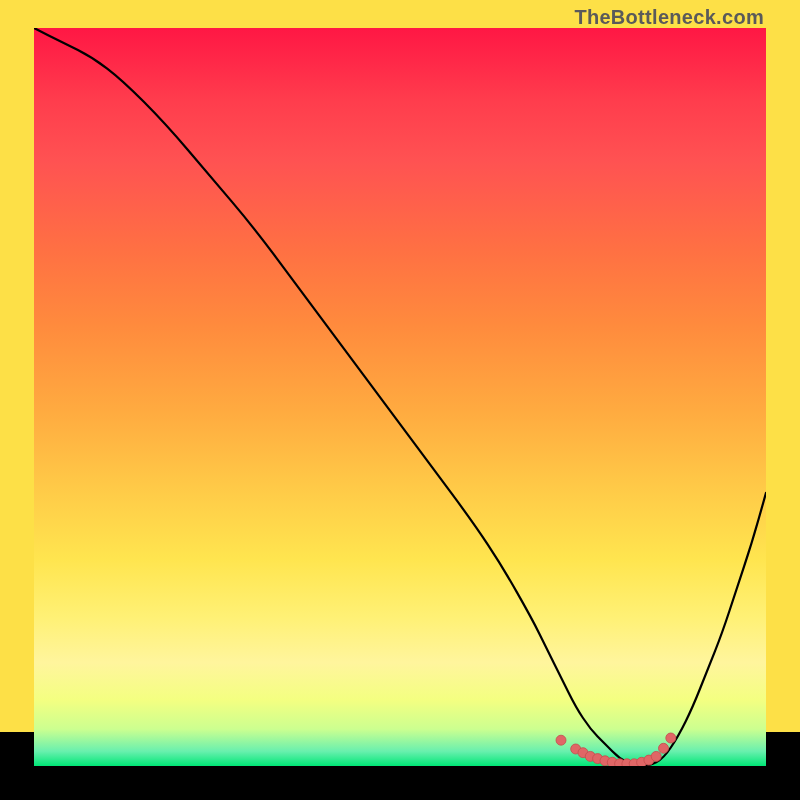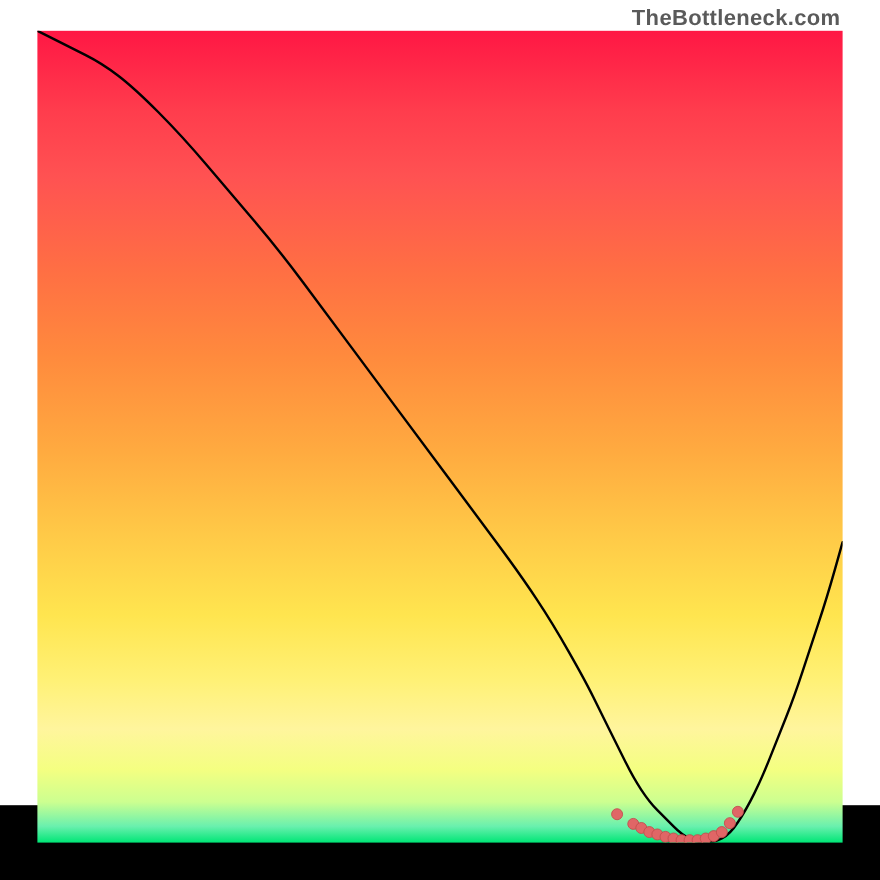--- a/index.html
+++ b/index.html
@@ -1,21 +1,21 @@
 <!DOCTYPE html>
 <html><head>
 <meta charset="utf-8">
 <style>
   * { margin: 0; padding: 0; box-sizing: border-box; }
   html, body { width: 800px; height: 800px; overflow: hidden; background: #000; }
   .chart-container {
     position: relative;
     width: 800px;
     height: 732px;
-    background: #ffffff;
+    background: #fde047;
   }
   .plot-area {
     position: absolute;
     left: 34px;
     top: 28px;
     width: 732px;
     height: 738px;
     background: linear-gradient(to bottom,
       #ff1744 0%,
       #ff3d4d 10%,

